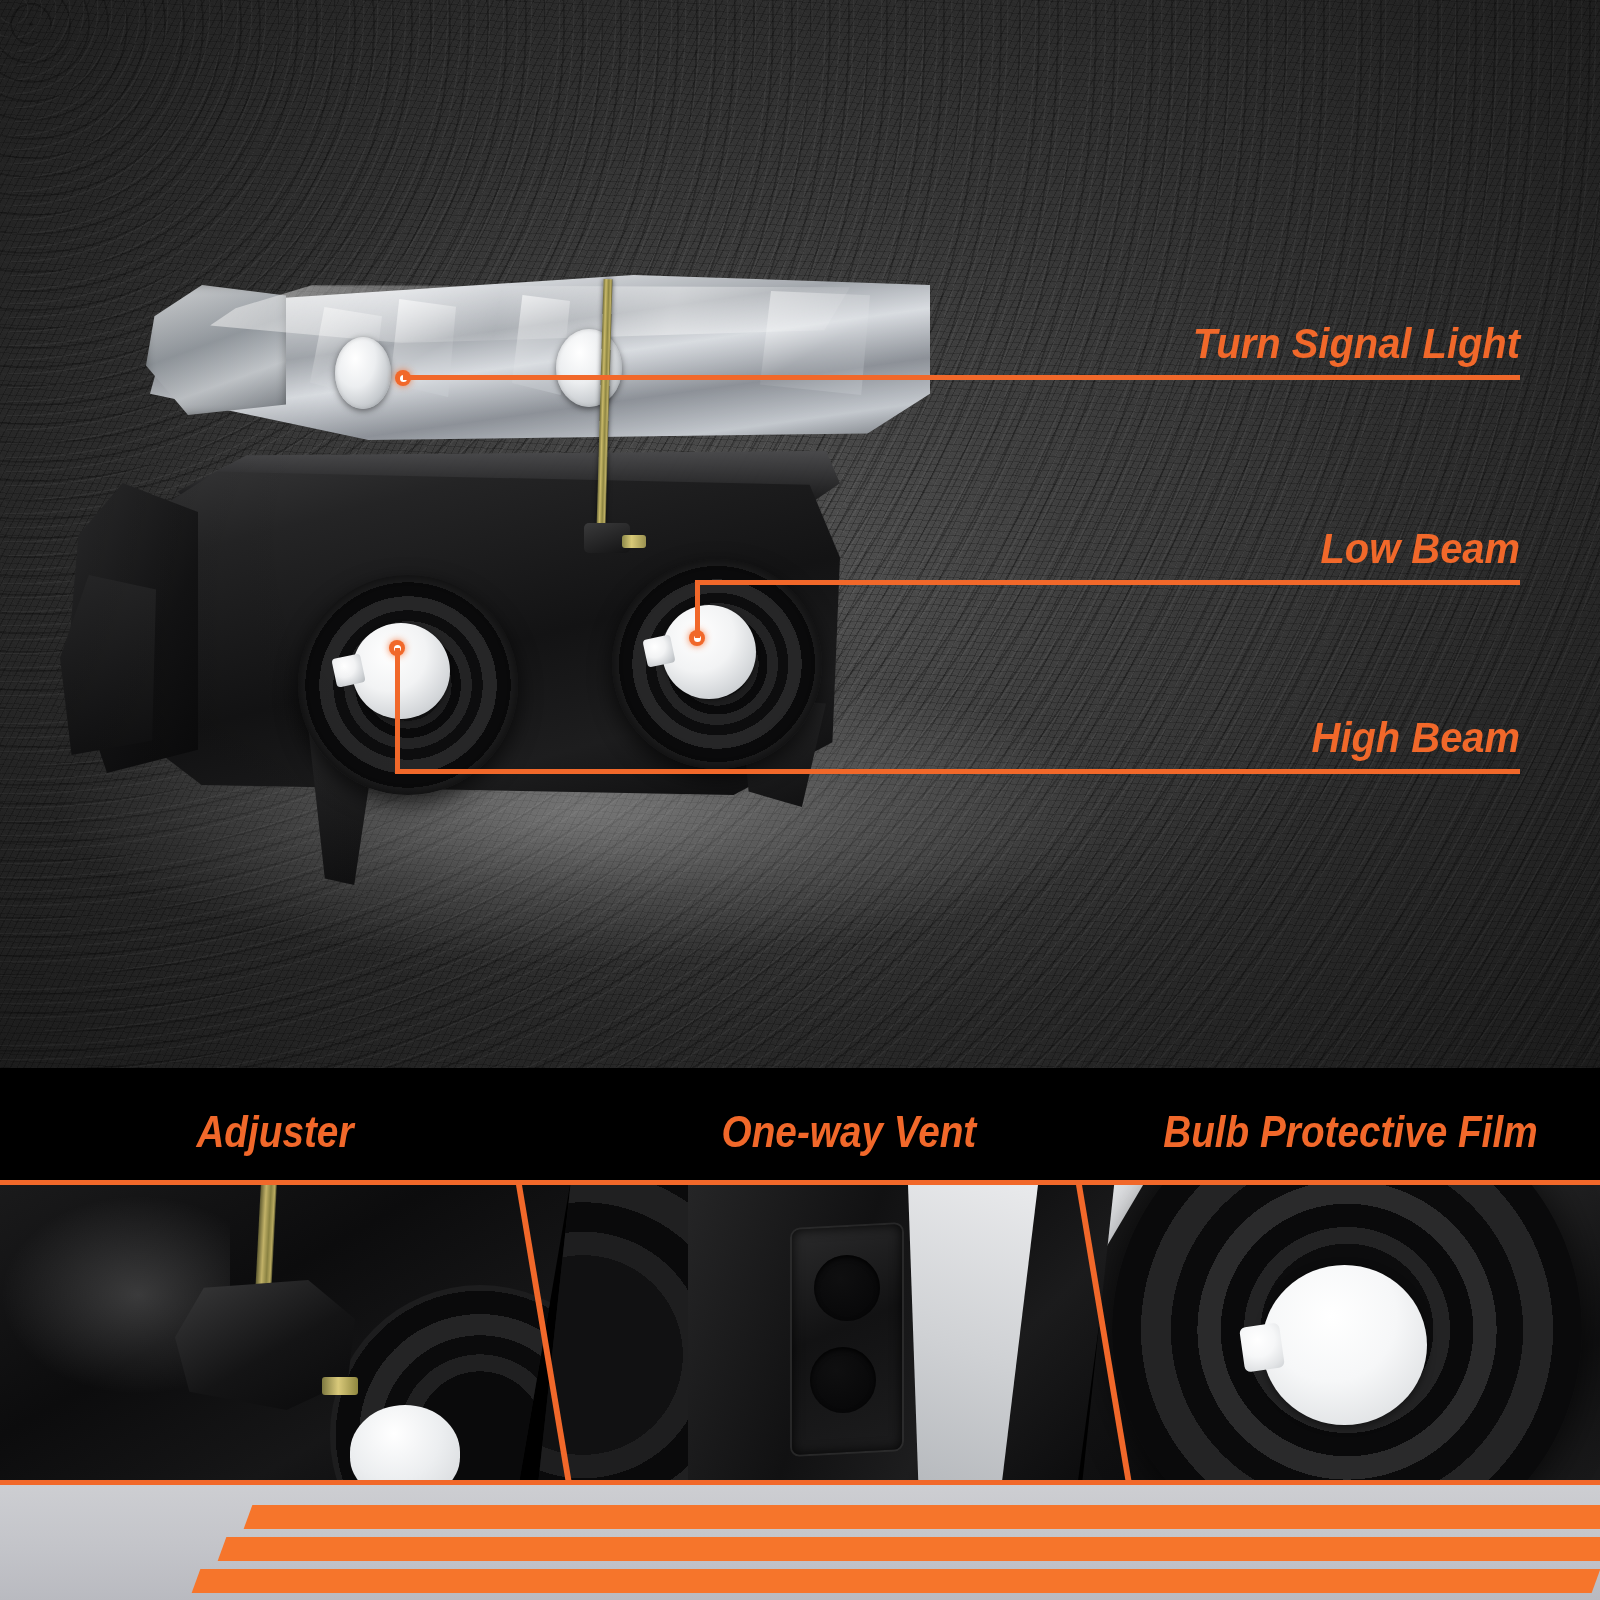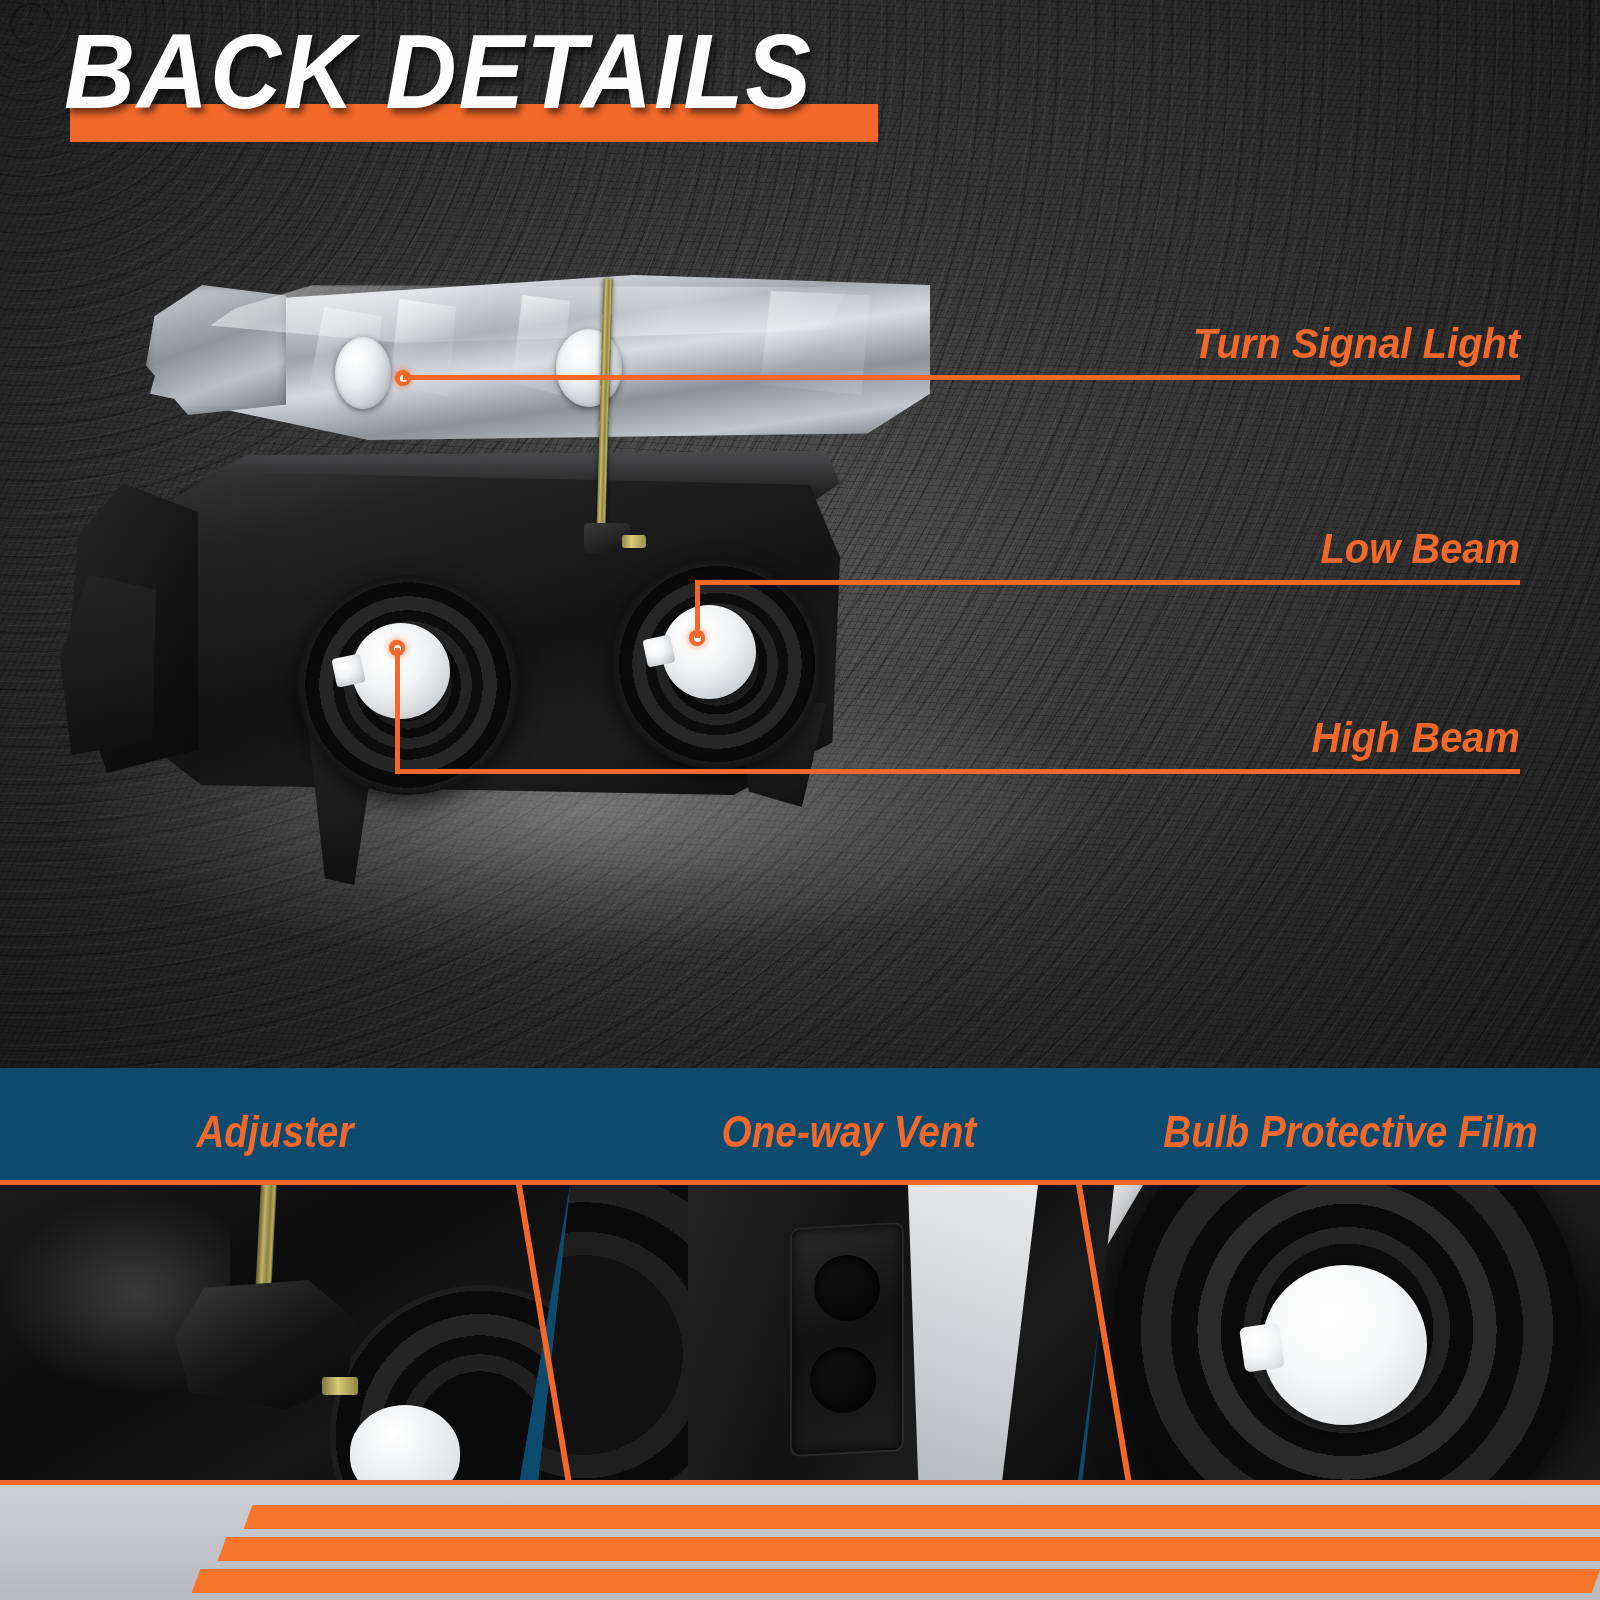--- a/index.html
+++ b/index.html
@@ -179,21 +179,21 @@
     font-family:"Liberation Sans", sans-serif;
     font-size:42px;line-height:44px;font-weight:bold;font-style:italic;
     color:#f1682a;white-space:nowrap;
     transform:scaleX(.95);transform-origin:right bottom;
     text-align:right;
   }
 
   
   #bottom{
     position:absolute;left:0;top:1068px;width:1600px;height:532px;
-    background:#0c4a6e;overflow:hidden;
+    background:#000000;overflow:hidden;
   }
   .b-label{
     position:absolute;top:40px;
     font-family:"Liberation Sans", sans-serif;
     font-size:44px;line-height:48px;font-weight:bold;font-style:italic;
     color:#f1682a;white-space:nowrap;
     transform:scaleX(.88);
   }
   #b-rule{
     position:absolute;left:0;top:112px;width:1600px;height:5px;background:#f1682a;
@@ -323,24 +323,20 @@
     <div class="socket" style="left:552px;top:304px;width:210px;height:210px;"></div>
     <div class="socket-cap" style="left:602px;top:350px;width:94px;height:94px;"></div>
 
     <div id="rod"></div>
     <div id="rod-nut"></div>
     <div id="rod-screw"></div>
   </div>
 
   <div id="vignette"></div>
 
-  <div id="title-wrap">
-    <div id="title-bar"></div>
-    <div id="title-text">BACK DETAILS</div>
-  </div>
 
   <div id="callouts">
 
     <span class="c-dot" style="left:395px;top:370px;"></span>
     <span class="c-line" style="left:403px;top:375px;width:1117px;height:5px;"></span>
     <span class="c-label" style="left:1060px;top:322px;width:460px;">Turn Signal Light</span>
 
     <span class="c-dot" style="left:689px;top:630px;"></span>
     <span class="c-line" style="left:695px;top:580px;width:5px;height:58px;"></span>
     <span class="c-line" style="left:695px;top:580px;width:825px;height:5px;"></span>

